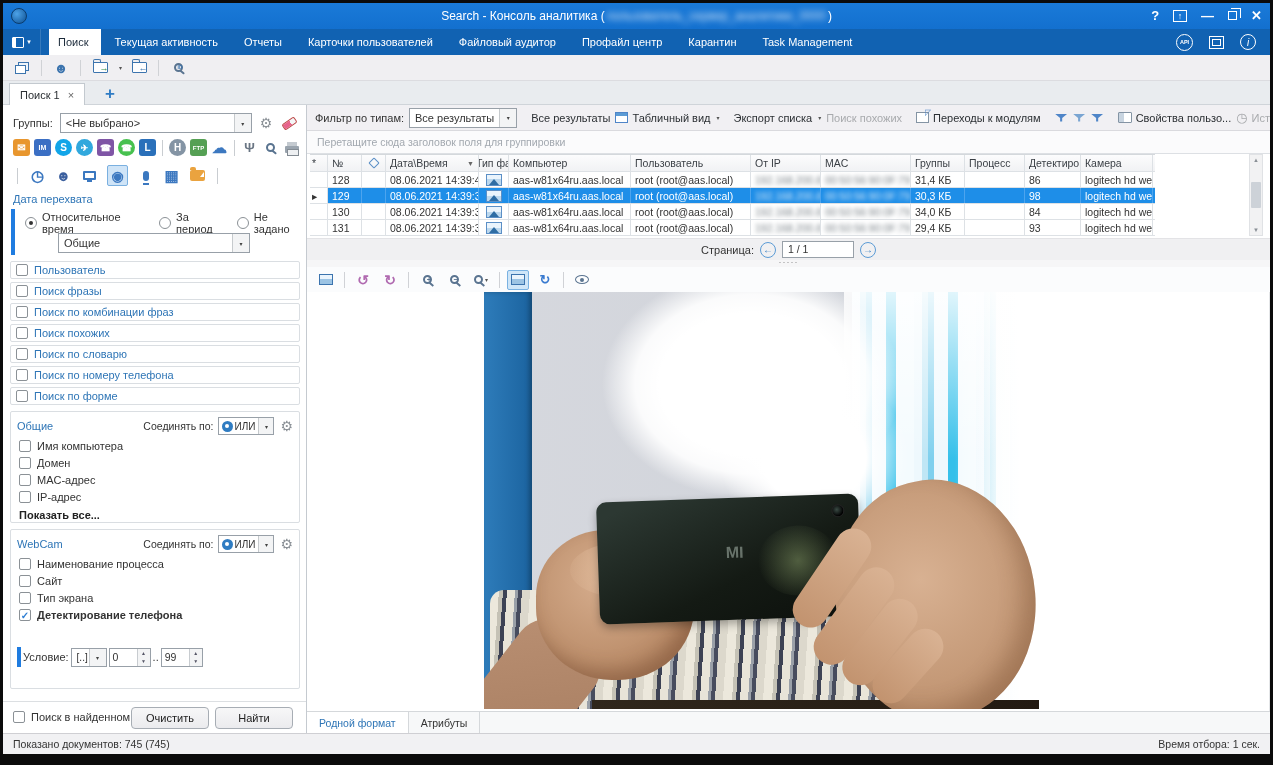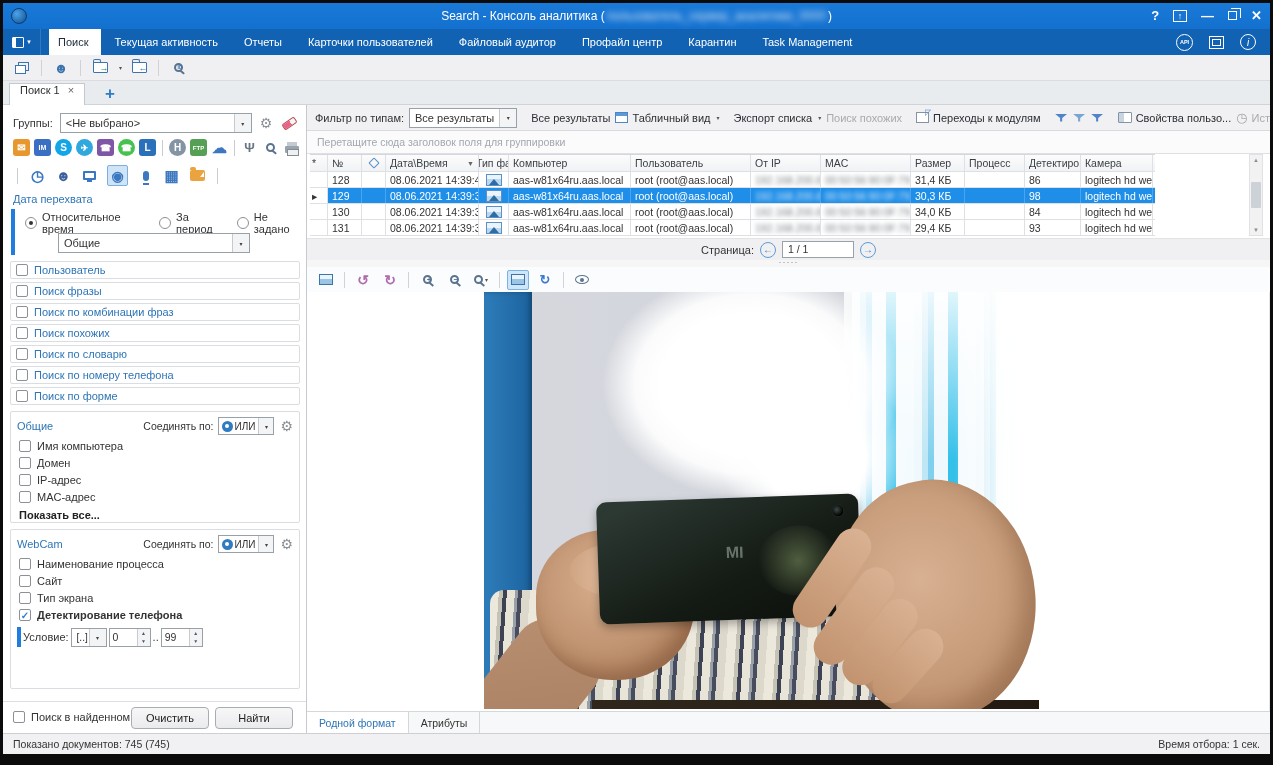--- a/index.html
+++ b/index.html
@@ -42,21 +42,21 @@
   .mag { display:inline-block; width:9px; height:9px; border:2px solid #5a7purple; border:2px solid #5a7490; border-radius:50%; position:relative; }
   .mag::after { content:""; position:absolute; right:-4px; bottom:-3px; width:6px; height:2px; background:#5a7490; transform:rotate(40deg); border-radius:1px; }
   .mag .magtxt { position:absolute; left:0; top:-1px; width:9px; text-align:center; font-size:5px; color:#3c74ae; font-weight:bold; }
   .fldic { width:15px; height:11px; border:1.4px solid #3c74ae; border-radius:1px; position:relative; background:#fdfdfe; }
   .fldic::before { content:""; position:absolute; top:-4px; left:-1px; width:6px; height:3px; border:1.4px solid #3c74ae; border-bottom:none; border-radius:2px 2px 0 0; }
   .fldic .fa { position:absolute; right:-2px; top:1px; font-size:9px; line-height:8px; color:#2e8b3e; font-weight:bold; }
   .dropcaret { font-size:6px; color:#555; margin-left:2px; }
 
   
   .tabstrip { position:absolute; left:0; top:78px; right:0; height:24px; background:#e9ecef; border-bottom:1px solid #cfd4d9; }
-  .doctab { position:absolute; left:6px; top:2px; height:22px; background:#fff; border:1px solid #c3c9cf; border-bottom:none; display:flex; gap:8px; padding:0 10px; font-size:11px; color:#2b2f33; }
+  .doctab { position:absolute; left:6px; top:2px; height:22px; background:#fff; border:1px solid #c3c9cf; border-bottom:none; display:flex; align-items:center; gap:8px; padding:0 10px; font-size:11px; color:#2b2f33; }
   .doctab .x { color:#666; font-size:11px; }
   .addtab { position:absolute; left:102px; top:3px; font-size:17px; font-weight:bold; color:#2f7cc4; }
 
   
   .workspace { position:absolute; left:0; top:102px; right:0; bottom:21px; background:#15803d; }
   .sidebar { position:absolute; left:0; top:0; width:304px; height:100%; background:#fff; border-right:1px solid #c5cad0; }
   .main { position:absolute; left:304px; top:0; right:0; height:100%; background:#fff; }
 
   
   .srow { position:absolute; display:flex; align-items:center; }
@@ -393,25 +393,25 @@
         <div class="gitem">
               <span class="cb"></span>
               <span class="lbl">Имя компьютера</span>
             </div>
         <div class="gitem">
               <span class="cb"></span>
               <span class="lbl">Домен</span>
             </div>
         <div class="gitem">
               <span class="cb"></span>
-              <span class="lbl">IP-адрес</span>
+              <span class="lbl">MAC-адрес</span>
             </div>
         <div class="gitem">
               <span class="cb"></span>
-              <span class="lbl">MAC-адрес</span>
+              <span class="lbl">IP-адрес</span>
             </div>
         <div class="showall">Показать все...</div>
       </div>
 
       <div class="groupbox" style="top:424px; height:160px;">
         <div class="ghead">
           <span class="bluehdr">WebCam</span>
           <span class="joinlbl">Соединять по:</span>
           <div class="joincombo">
             <span class="orico"></span>
@@ -429,21 +429,21 @@
               <span class="lbl">Сайт</span>
             </div>
         <div class="gitem">
               <span class="cb"></span>
               <span class="lbl">Тип экрана</span>
             </div>
         <div class="gitem">
               <span class="cb">✓</span>
               <span class="lbl" style="font-weight:bold;">Детектирование телефона</span>
             </div>
-        <div style="position:relative; margin:4px 0 0 6px; display:flex; align-items:center; gap:2px;">
+        <div style="position:relative; margin:24px 0 0 6px; display:flex; align-items:center; gap:2px;">
           <span class="accentbar" style="position:static; width:4px; height:20px; display:inline-block;"></span>
           <span class="lbl">Условие:</span>
           <div class="combo" style="width:36px; height:19px;">
             <span class="cv" style="font-size:10px;">[..]</span>
             <span class="ca">▾</span>
           </div>
           <div class="spin">
             <span class="val">0</span>
             <span class="arrs">
                   <span>▲</span>
@@ -540,21 +540,21 @@
               </span>
           <span class="tc c3">
                 <span>Дата\Время</span>
                 <span class="sorta">▼</span>
               </span>
           <span class="tc c4">Тип фа</span>
           <span class="tc c5">Компьютер</span>
           <span class="tc c6">Пользователь</span>
           <span class="tc c7">От IP</span>
           <span class="tc c8">MAC</span>
-          <span class="tc c9">Размер</span>
+          <span class="tc c9">Группы</span>
           <span class="tc c10">Процесс</span>
           <span class="tc c11">Детектирова</span>
           <span class="tc c12">Камера</span>
         </div>
 
         <div class="trow">
           <span class="tc c0"></span>
           <span class="tc c1">128</span>
           <span class="tc c2"></span>
           <span class="tc c3">08.06.2021 14:39:41</span>

